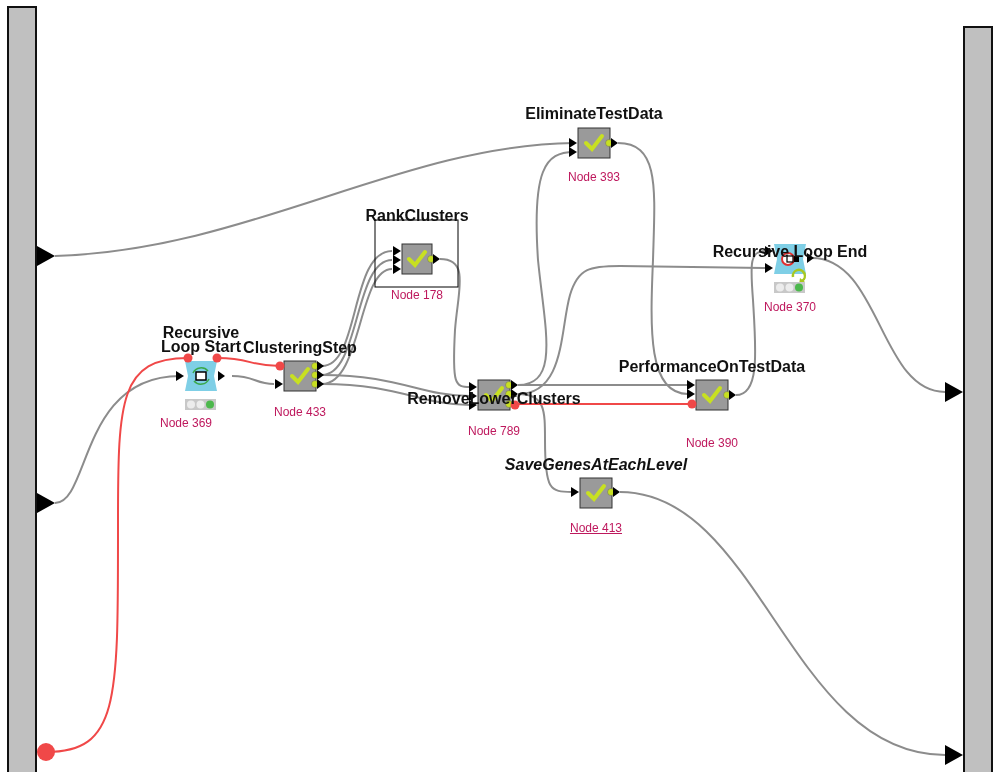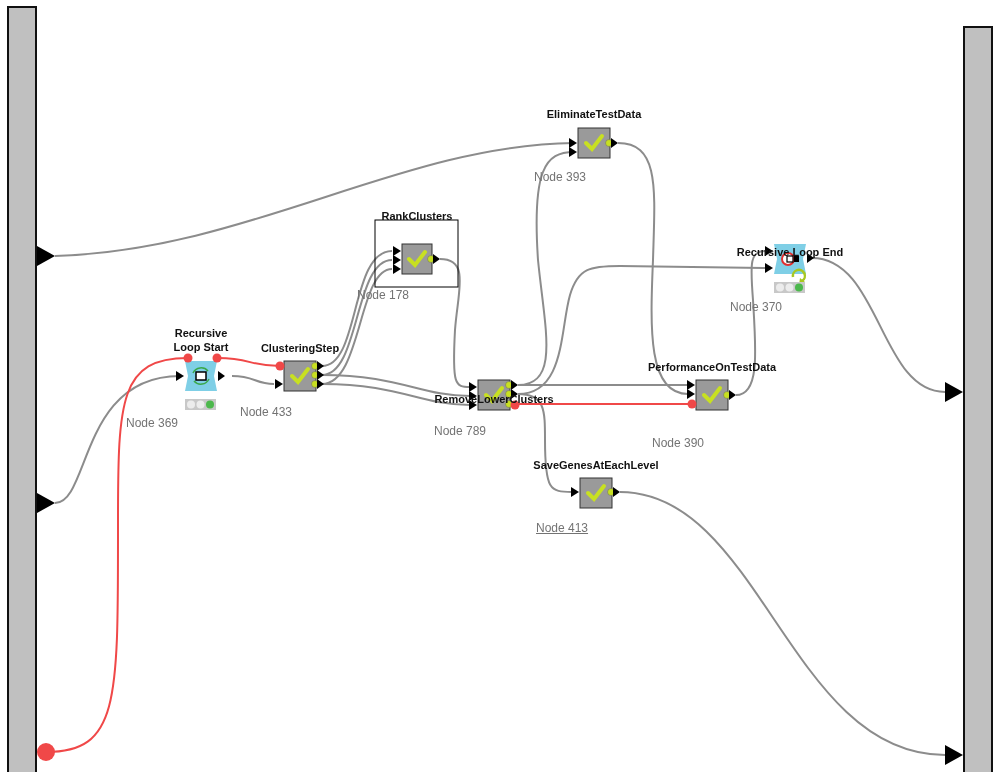--- a/index.html
+++ b/index.html
@@ -1,21 +1,21 @@
 <!DOCTYPE html>
 <html><head>
 <meta charset="utf-8">
 <style>
   html, body { margin:0; padding:0; background:#ffffff; }
   body { width:1000px; height:772px; position:relative; overflow:hidden;
          font-family:"Liberation Sans", sans-serif; }
   #canvas { position:absolute; left:0; top:0; }
   .bar { position:absolute; background:#c0c0c0; border:2px solid #111; box-sizing:border-box; }
-  .lbl-title { position:absolute; font-size:11px; font-weight:bold; color:#111; text-align:center; white-space:nowrap; line-height:14px; }
-  .lbl-node { position:absolute; font-size:12px; color:#737373; white-space:nowrap; line-height:14px; }
+  .lbl-title { position:absolute; font-size:16px; font-weight:bold; color:#111; text-align:center; white-space:nowrap; line-height:14px; }
+  .lbl-node { position:absolute; font-size:12px; color:#be185d; text-align:center; white-space:nowrap; line-height:14px; }
 </style>
 </head>
 <body>
 
 <div class="bar" style="left:7px;top:6px;width:30px;height:770px;"></div>
 <div class="bar" style="left:963px;top:26px;width:30px;height:750px;"></div>
 
 <svg id="canvas" width="1000" height="772">
   <g id="edges">
 
@@ -166,15 +166,15 @@
     <div class="lbl-title" style="width: 200px; left: 317px; top: 209px;">RankClusters</div>
     <div class="lbl-node" style="width: 120px; left: 357px; top: 288px;">Node 178</div>
     <div class="lbl-title" style="width: 200px; left: 494px; top: 107px;">EliminateTestData</div>
     <div class="lbl-node" style="width: 120px; left: 534px; top: 170px;">Node 393</div>
     <div class="lbl-title" style="width: 200px; left: 394px; top: 360px; margin-top: 32px;">RemoveLowerClusters</div>
     <div class="lbl-node" style="width: 120px; left: 434px; top: 424px;">Node 789</div>
     <div class="lbl-title" style="width: 200px; left: 612px; top: 360px;">PerformanceOnTestData</div>
     <div class="lbl-node" style="width: 120px; left: 652px; top: 436px;">Node 390</div>
     <div class="lbl-title" style="width: 200px; left: 690px; top: 224px; margin-top: 21px;">Recursive Loop End</div>
     <div class="lbl-node" style="width: 120px; left: 730px; top: 300px;">Node 370</div>
-    <div class="lbl-title" style="width: 200px; left: 496px; top: 458px;">SaveGenesAtEachLevel</div>
+    <div class="lbl-title" style="width: 200px; left: 496px; top: 458px; font-style: italic;">SaveGenesAtEachLevel</div>
     <div class="lbl-node" style="width: 120px; left: 536px; top: 521px; text-decoration: underline;">Node 413</div>
   </div>
 
 </body></html>

